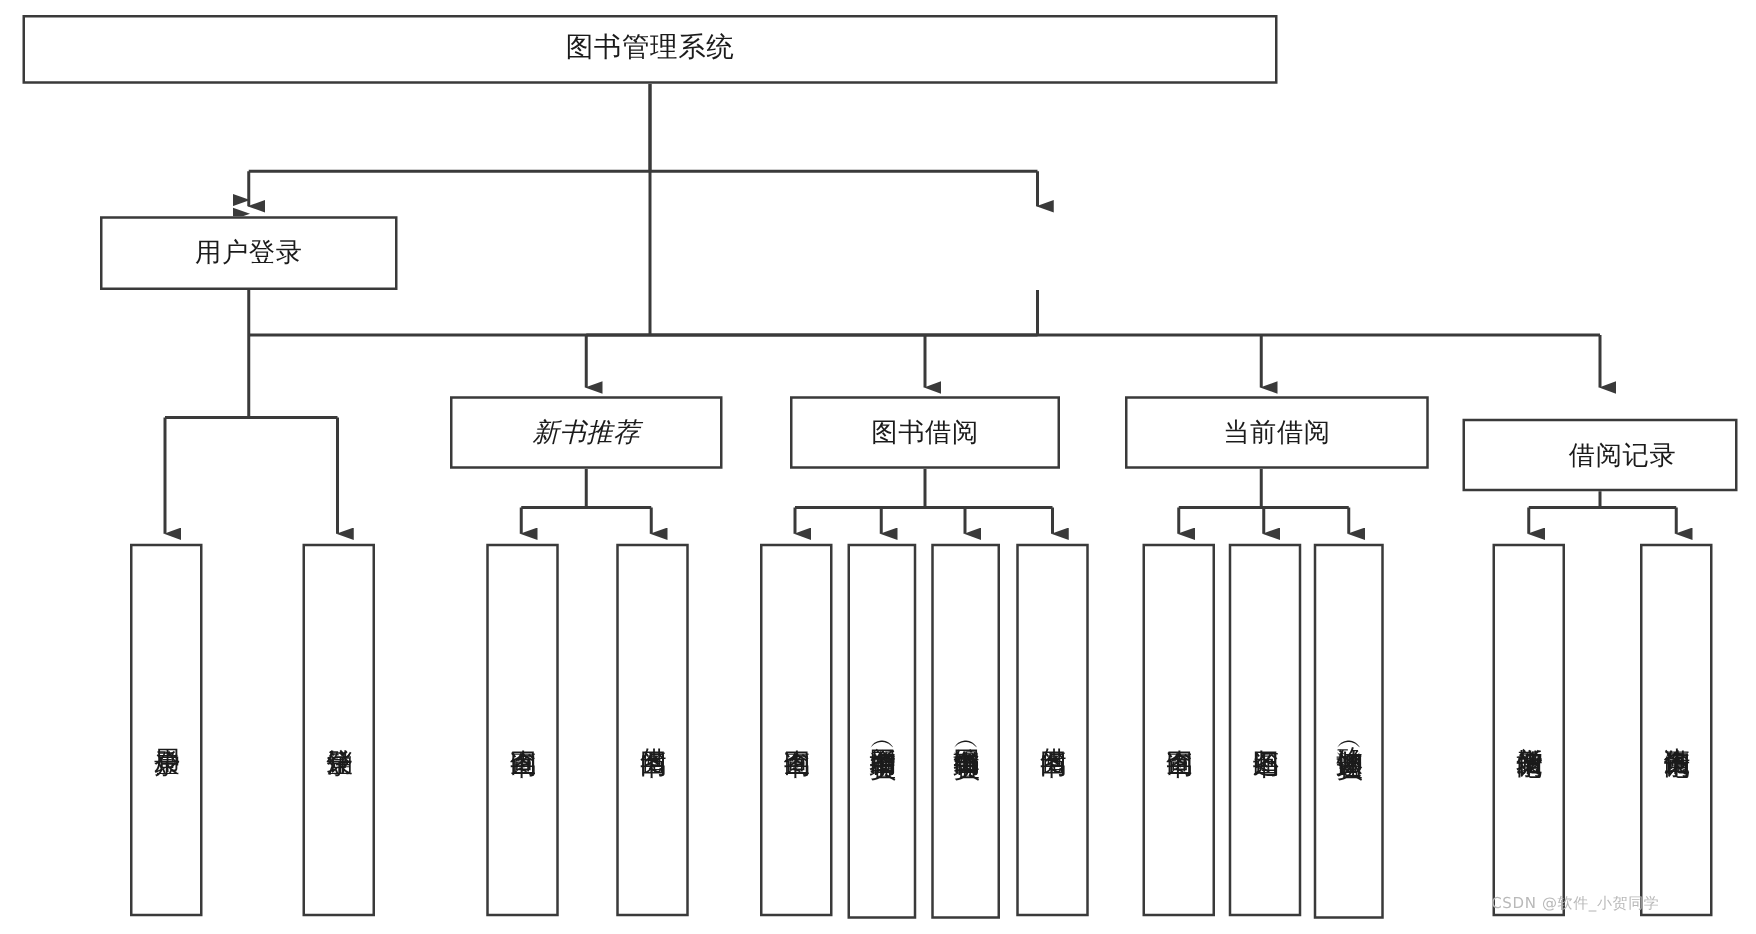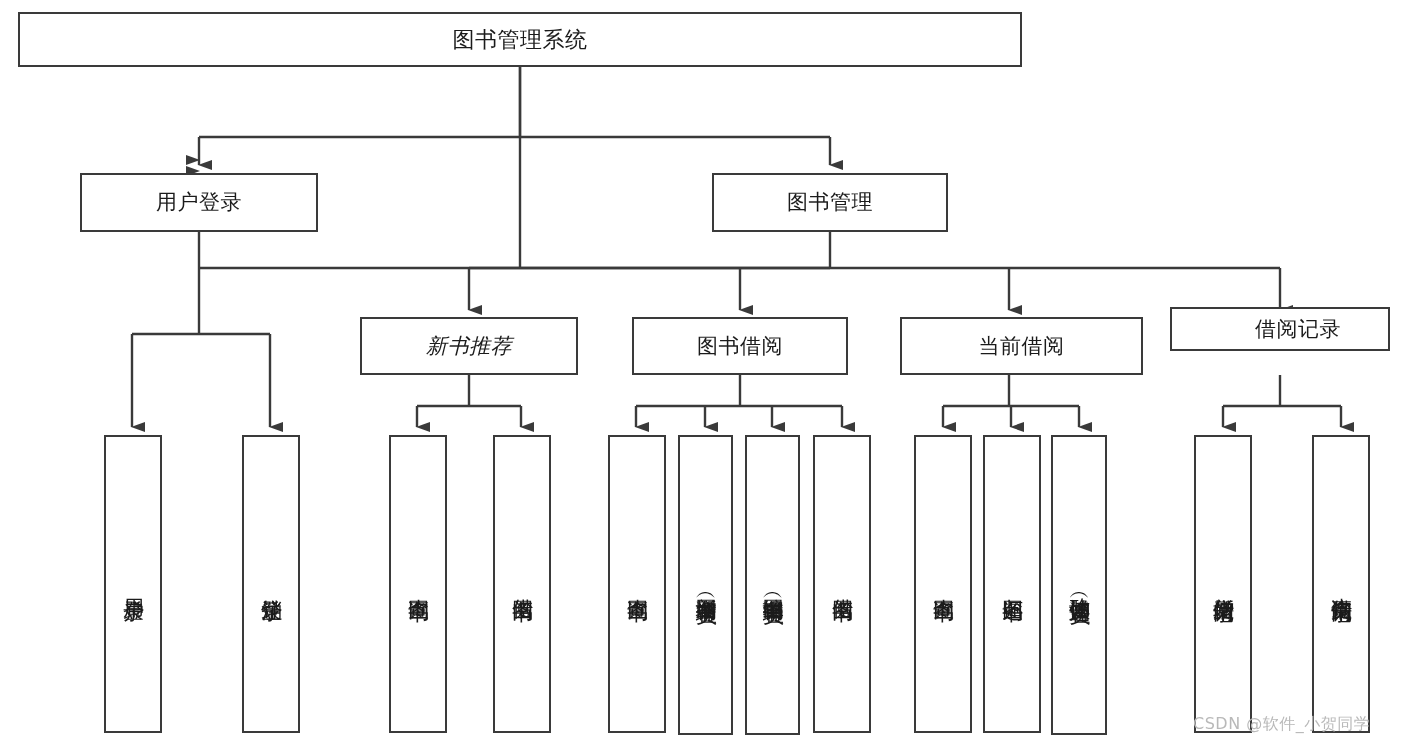--- a/index.html
+++ b/index.html
@@ -8,21 +8,21 @@
   #canvas{position:relative;width:1405px;height:747px;background:#ffffff;overflow:hidden;}
   svg#wires{position:absolute;left:0;top:0;width:1405px;height:747px;pointer-events:none;}
   .node{position:absolute;box-sizing:border-box;border:2px solid #3a3a3a;background:#ffffff;
         display:flex;align-items:center;justify-content:center;text-align:center;color:#1b1b1b;}
   .node .lbl{display:block;line-height:1.18;}
   .h-node .lbl{font-size:21px;letter-spacing:0.5px;}
   .root .lbl{font-size:22px;}
   
   .v-node{writing-mode:vertical-rl;text-orientation:upright;}
   .v-node .lbl{font-size:21px;line-height:1.12;letter-spacing:1px;}
-  .watermark{position:absolute;color:#b9b9b9;font-size:16px;white-space:nowrap;
+  .watermark{position:absolute;color:#b9b9b9;font-size:12px;white-space:nowrap;
              letter-spacing:0.5px;}
 </style>
 </head>
 <body>
 
 <div id="canvas">
 
   <svg id="wires" viewBox="0 0 1405 747" xmlns="http://www.w3.org/2000/svg">
     <defs>
       <marker id="arw" markerWidth="12" markerHeight="14" refX="5" refY="13" orient="auto" markerUnits="userSpaceOnUse">
@@ -85,41 +85,38 @@
       <path d="M1011,406 L1011,427" marker-end="url(#arw)"></path>
       <path d="M1079,406 L1079,427" marker-end="url(#arw)"></path>
 
       <path d="M1280,375 L1280,406"></path>
       <path d="M1223,406 L1341,406"></path>
       <path d="M1223,406 L1223,427" marker-end="url(#arw)"></path>
       <path d="M1341,406 L1341,427" marker-end="url(#arw)"></path>
     </g>
   </svg>
 
-  <div class="node h-node root" style="left:18px;top:12px;width:1004px;height:55px;">
+  <div class="node h-node root" style="left:18px;top:12px;width:1004px;height:55px;font-family:Liberation Mono, monospace;">
     <span class="lbl">图书管理系统</span>
   </div>
 
   <div class="node h-node" style="left:80px;top:173px;width:238px;height:59px;">
     <span class="lbl">用户登录</span>
-  </div>
-  <div class="node h-node" style="left:712px;top:173px;width:236px;height:59px;">
-    <span class="lbl">图书管理</span>
   </div>
 
   <div class="node h-node" style="left:360px;top:317px;width:218px;height:58px;font-style:italic;">
     <span class="lbl">新书推荐</span>
   </div>
   <div class="node h-node" style="left:632px;top:317px;width:216px;height:58px;text-align:right;">
     <span class="lbl">图书借阅</span>
   </div>
   <div class="node h-node" style="left:900px;top:317px;width:243px;height:58px;">
     <span class="lbl">当前借阅</span>
   </div>
-  <div class="node h-node" style="left:1170px;top:307px;width:220px;height:44px;padding-left:36px;">
+  <div class="node h-node" style="left:1170px;top:335px;width:220px;height:58px;padding-left:36px;">
     <span class="lbl">借阅记录</span>
   </div>
 
   <div class="node v-node" style="left:104px;top:435px;width:58px;height:298px;">
     <span class="lbl">用户登录</span>
   </div>
   <div class="node v-node" style="left:242px;top:435px;width:58px;height:298px;">
     <span class="lbl">注销登录</span>
   </div>
 

